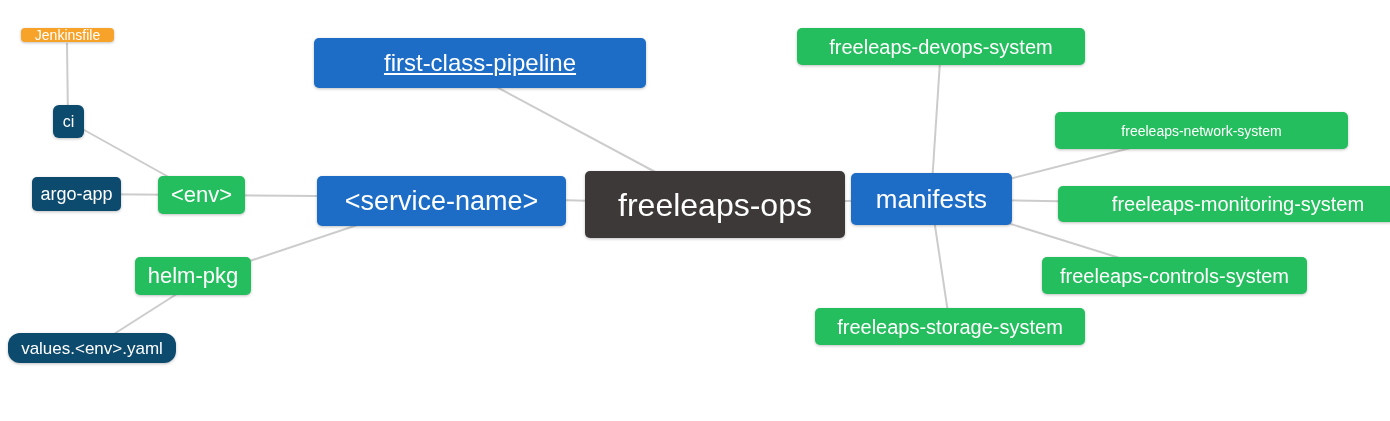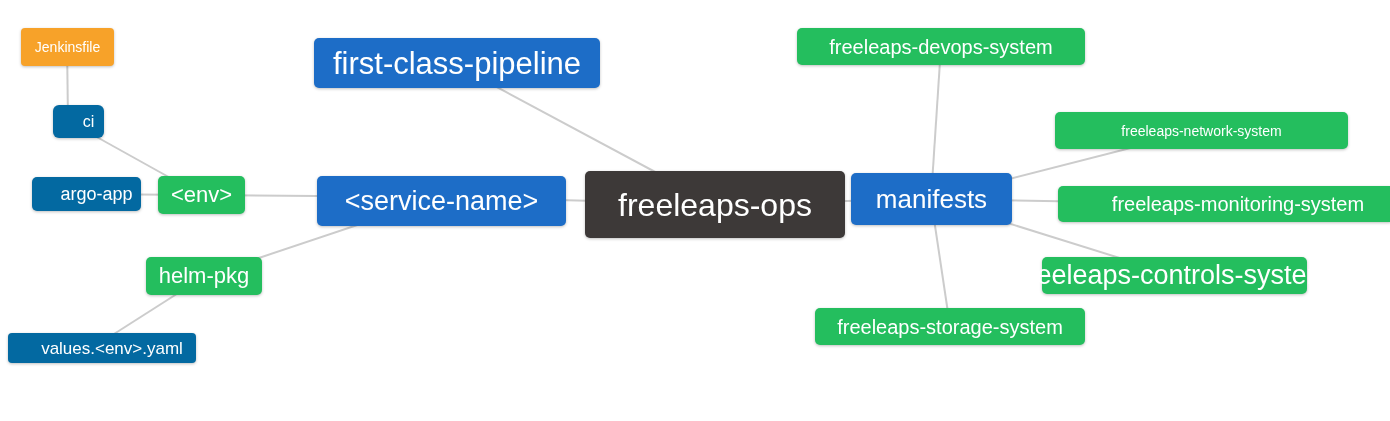--- a/index.html
+++ b/index.html
@@ -35,37 +35,37 @@
     border-radius: 5px;
     box-shadow: 0 1px 3px rgba(0,0,0,0.25);
     white-space: nowrap;
     cursor: pointer;
     user-select: none;
     line-height: 1;
   }
   .blue   { background: #1d6dc7; }
   .green  { background: #24be5e; }
   .orange { background: #f7a229; }
-  .red    { background: #0369a1; padding-left: 20px; }
+  .red    { background: #0c4a6e; }
   .dark   { background: #3d3938; }
 
-  #n-jenkinsfile { left: 21px;   top: 28px;  width: 93px;  height: 38px; font-size: 14px; border-radius: 4px; }
+  #n-jenkinsfile { left: 21px;   top: 28px;  width: 93px;  height: 14px; font-size: 14px; border-radius: 4px; }
   #n-ci          { left: 53px;   top: 105px; width: 31px;  height: 33px; font-size: 16px; border-radius: 6px; }
   #n-argo-app    { left: 32px;   top: 177px; width: 89px;  height: 34px; font-size: 18px; }
   #n-env         { left: 158px;  top: 176px; width: 87px;  height: 38px; font-size: 22px; }
-  #n-helm-pkg    { left: 146px;  top: 257px; width: 116px; height: 38px; font-size: 22px; }
-  #n-values      { left: 8px;    top: 333px; width: 168px; height: 30px; font-size: 17px; border-radius: 4px; }
-  #n-fcp         { left: 314px;  top: 38px;  width: 286px; height: 50px; font-size: 31px; }
+  #n-helm-pkg    { left: 135px;  top: 257px; width: 116px; height: 38px; font-size: 22px; }
+  #n-values      { left: 8px;    top: 333px; width: 168px; height: 30px; font-size: 17px; border-radius: 12px; }
+  #n-fcp         { left: 314px;  top: 38px;  width: 332px; height: 50px; font-size: 24px; text-decoration: underline; }
   #n-service     { left: 317px;  top: 176px; width: 249px; height: 50px; font-size: 27px; }
   #n-ops         { left: 585px;  top: 171px; width: 260px; height: 67px; font-size: 32px; }
   #n-manifests   { left: 851px;  top: 173px; width: 161px; height: 52px; font-size: 26px; }
   #n-devops      { left: 797px;  top: 28px;  width: 288px; height: 37px; font-size: 20px; }
   #n-network     { left: 1055px; top: 112px; width: 293px; height: 37px; font-size: 14px; }
   #n-monitoring  { left: 1058px; top: 186px; width: 312px; height: 36px; font-size: 20px; padding-left: 24px; }
-  #n-controls    { left: 1042px; top: 257px; width: 265px; height: 37px; font-size: 27px; }
+  #n-controls    { left: 1042px; top: 257px; width: 265px; height: 37px; font-size: 20px; }
   #n-storage     { left: 815px;  top: 308px; width: 270px; height: 37px; font-size: 20px; }
 </style>
 </head>
 <body>
 
 <div class="canvas">
 
   <svg class="edges" viewBox="0 0 1390 421" xmlns="http://www.w3.org/2000/svg">
     <line x1="67" y1="43" x2="68" y2="121"></line>
     <line x1="68" y1="121" x2="201" y2="195"></line>

